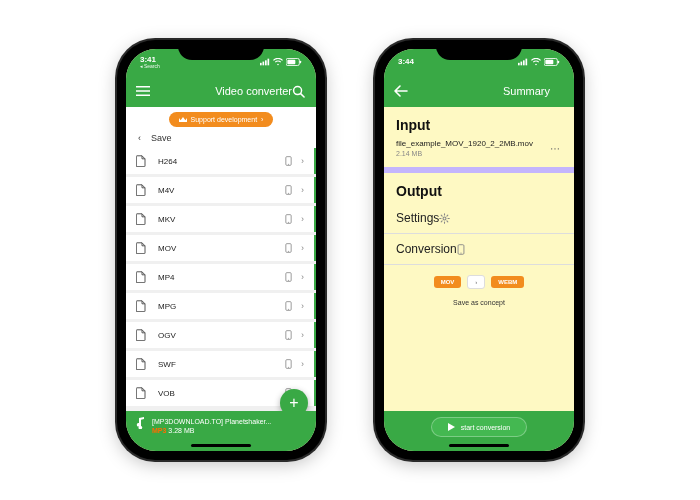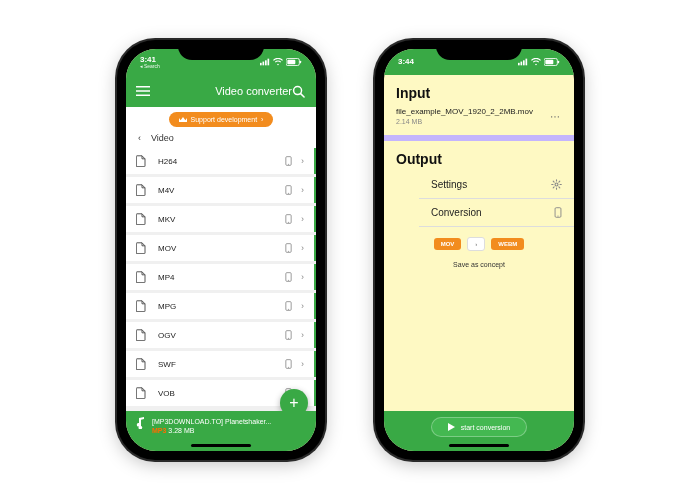--- a/index.html
+++ b/index.html
@@ -59,21 +59,21 @@
   .bottom-bar .meta { display:flex; flex-direction:column; line-height:1.3; }
   .bottom-bar .meta .line2 span:first-child { color:#ff6a00; font-weight:600; }
   .home-ind { position:absolute; bottom:4px; left:50%; transform:translateX(-50%); width:60px; height:3px; background:#000; border-radius:2px; }
 
   
   .section-title { font-size:14px; font-weight:600; padding:10px 12px 4px; color:#111; }
   .input-file { padding:2px 12px 10px; border-bottom:6px solid #c4b5fd; font-size:8px; color:#222; display:flex; align-items:center; }
   .input-file .col { flex:1; }
   .input-file .size { color:#888; font-size:7px; margin-top:2px; }
   .input-file .dots { color:#666; font-size:10px; padding:0 2px; }
-  .setting-row { display:flex; justify-content:space-between; align-items:center; padding:8px 12px; font-size:10px; color:#222; border-bottom:1px solid transparent;margin-left:35px; }
+  .setting-row { display:flex; align-items:center; padding:8px 12px; font-size:12px; color:#222; border-bottom:1px solid transparent; }
   .setting-row:not(:last-of-type){ border-bottom-color:#ddd; }
   .setting-row .ico { color:#888; font-size:10px; }
   .conv-chips { display:flex; gap:6px; justify-content:center; align-items:center; padding:10px 0 6px; }
   .chip { background:#f28c1e; color:#fff; font-size:6px; padding:3px 7px; border-radius:3px; font-weight:600; }
   .chip.hollow { background:#fff; color:#888; border:1px solid #ddd; }
   .save-concept { text-align:center; font-size:7px; color:#333; padding:4px 0; }
   .start-bar { background:#39a945; height:40px; display:flex; align-items:flex-start; justify-content:center; padding-top:6px; position:relative; }
   .start-btn { background:#44b851; border:1px solid rgba(255,255,255,.3); color:#fff; font-size:7px; padding:5px 16px; border-radius:12px; display:flex; align-items:center; gap:6px; }
   svg { display: block; }
 </style>
@@ -133,21 +133,21 @@
           <svg width="8" height="7" viewBox="0 0 10 8">
               <path d="M0 2l2 3 3-4 3 4 2-3v5H0z" fill="#fff"></path>
             </svg>
         </span>
         <span>Support development</span>
         <span>›</span>
       </div>
     </div>
     <div class="back-row">
       <span>‹</span>
-      <span>Video</span>
+      <span>Save</span>
     </div>
     <div class="list" id="format-list">
         <div class="row">
           <span class="file-icon">
             <svg width="10" height="12" viewBox="0 0 10 12">
               <path d="M1 .8h5l3 3V11a.7.7 0 01-.7.7H1A.7.7 0 01.3 11V1.5A.7.7 0 011 .8z" fill="none" stroke="#555" stroke-width="1"></path>
               <path d="M6 .8v3h3" fill="none" stroke="#555" stroke-width="1"></path>
             </svg>
           </span>
           <span class="label">H264</span>
@@ -337,20 +337,29 @@
             </svg>
         </span>
         <span>
           <svg width="16" height="8" viewBox="0 0 18 9">
               <rect x="0" y="0.5" width="15" height="8" rx="2" fill="none" stroke="#fff" stroke-width="1"></rect>
               <rect x="1.5" y="2" width="9" height="5" rx="1" fill="#fff"></rect>
               <rect x="15.5" y="3" width="1.5" height="3" rx=".75" fill="#fff"></rect>
             </svg>
         </span>
       </div>
+    </div>
+    <div class="appbar">
+      <span class="icon">
+        <svg width="14" height="12" viewBox="0 0 14 12">
+            <path d="M6 1L1 6l5 5M1 6h12" stroke="#fff" stroke-width="1.6" fill="none" stroke-linecap="round" stroke-linejoin="round"></path>
+          </svg>
+      </span>
+      <span class="title">Summary</span>
+      <span class="icon"></span>
     </div>
 
     <div class="section-title">Input</div>
     <div class="input-file">
       <div class="col">
         <div>file_example_MOV_1920_2_2MB.mov</div>
         <div class="size">2.14 MB</div>
       </div>
       <span class="dots">⋯</span>
     </div>

